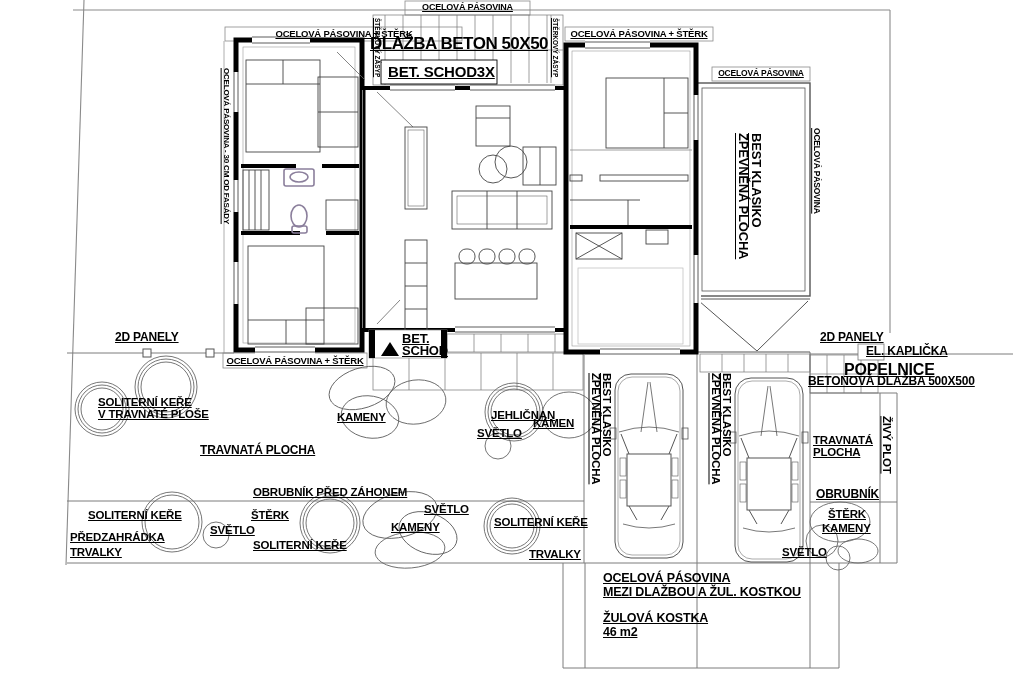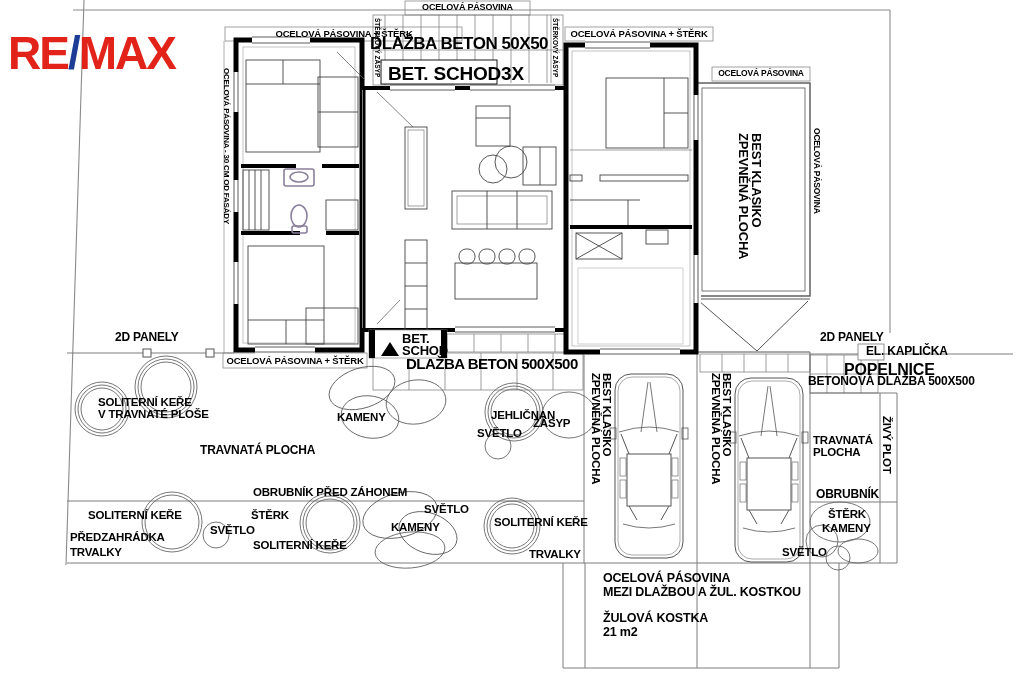--- a/index.html
+++ b/index.html
@@ -1,20 +1,20 @@
 <!DOCTYPE html>
 <html><head>
 <meta charset="utf-8">
 <style>
   html,body{margin:0;padding:0;background:#fff;}
   .stage{position:relative;width:1024px;height:677px;background:#fff;overflow:hidden;
          font-family:"Liberation Sans",sans-serif;}
   .stage svg{position:absolute;left:0;top:0;}
   .lbl{position:absolute;font-weight:bold;color:#000;white-space:nowrap;line-height:1.08;
-       letter-spacing:-0.2px;}
+       letter-spacing:-0.2px;text-decoration:underline;}
   .ctr{text-align:center;}
   .vert{writing-mode:vertical-lr;}
   .vert div{line-height:1.0;}
   .logo{position:absolute;left:8px;top:30px;font-size:46px;font-weight:bold;
         letter-spacing:-2px;line-height:1;}
 </style>
 </head>
 <body>
 
 <div class="stage">
@@ -344,37 +344,36 @@
     <ellipse cx="428" cy="533" rx="30" ry="20" transform="rotate(20 428 533)"></ellipse>
     <ellipse cx="410" cy="550" rx="35" ry="18" transform="rotate(-5 410 550)"></ellipse>
 
     <ellipse cx="840" cy="522" rx="30" ry="20"></ellipse>
     <circle cx="822" cy="541" r="16"></circle>
     <ellipse cx="858" cy="551" rx="20" ry="12"></ellipse>
     <circle cx="838" cy="558" r="12"></circle>
   </g>
 </svg>
 
-  <div class="logo"><span style="color:#E2231A">RE</span><span style="color:#1D3C95">/</span><span style="color:#E2231A">MAX</span></div>
 
   <div class="lbl ctr" style="left:405px;top:3px;width:125px;font-size:9px">OCELOVÁ PÁSOVINA</div>
 
   <div class="lbl ctr" style="left:228px;top:29px;width:232px;font-size:9.5px">OCELOVÁ PÁSOVINA + ŠTĚRK</div>
 
   <div class="lbl ctr" style="left:567px;top:29px;width:144px;font-size:9.5px">OCELOVÁ PÁSOVINA + ŠTĚRK</div>
 
   <div class="lbl ctr" style="left:223px;top:356px;width:144px;font-size:9.5px">OCELOVÁ PÁSOVINA + ŠTĚRK</div>
 
   <div class="lbl vert" style="left:374px;top:18px;font-size:6.5px;letter-spacing:0">ŠTĚRKOVÝ ZÁSYP</div>
 
   <div class="lbl vert" style="left:552px;top:18px;font-size:6.5px;letter-spacing:0">ŠTĚRKOVÝ ZÁSYP</div>
 
   <div class="lbl ctr" style="left:370px;top:35px;width:176px;font-size:17px;letter-spacing:-0.5px">DLAŽBA BETON 50X50</div>
 
-  <div class="lbl" style="left:388px;top:64px;font-size:19px">BET. SCHOD3X</div>
+  <div class="lbl" style="left:388px;top:64px;font-size:15px">BET. SCHOD3X</div>
 
   <div class="lbl vert" style="left:221px;top:68px;font-size:8px">OCELOVÁ PÁSOVINA - 30 CM OD FASÁDY</div>
 
   <div class="lbl ctr" style="left:714px;top:69px;width:94px;font-size:8.5px">OCELOVÁ PÁSOVINA</div>
 
   <div class="lbl vert" style="left:812px;top:128px;font-size:8.5px">OCELOVÁ PÁSOVINA</div>
 
   <div class="lbl vert" style="left:737px;top:133px;font-size:13px">
     <div>ZPEVNĚNÁ PLOCHA</div>
     <div>BEST KLASIKO</div>
@@ -384,21 +383,20 @@
   <div class="lbl" style="left:115px;top:331px;font-size:12px">2D PANELY</div>
 
   <div class="lbl" style="left:820px;top:331px;font-size:12px">2D PANELY</div>
 
   <div class="lbl" style="left:866px;top:345px;font-size:12px">EL. KAPLIČKA</div>
 
   <div class="lbl" style="left:844px;top:361px;font-size:16px">POPELNICE</div>
 
   <div class="lbl" style="left:808px;top:375px;font-size:12px">BETONOVÁ DLAŽBA 500X500</div>
 
-  <div class="lbl" style="left:406px;top:356px;font-size:15px;letter-spacing:-0.5px">DLAŽBA BETON 500X500</div>
 
   <div class="lbl" style="left:402px;top:333px;font-size:13px;line-height:0.95">
     <div>BET.</div>
     <div>SCHOD</div>
   </div>
 
   <div class="lbl vert" style="left:589px;top:373px;font-size:11.5px">
     <div>ZPEVNĚNÁ PLOCHA</div>
     <div>BEST KLASIKO</div>
   </div>
@@ -414,21 +412,21 @@
   </div>
 
   <div class="lbl" style="left:200px;top:444px;font-size:12px">TRAVNATÁ PLOCHA</div>
 
   <div class="lbl" style="left:337px;top:411px;font-size:11.5px">KAMENY</div>
 
   <div class="lbl" style="left:491px;top:409px;font-size:11.5px">JEHLIČNAN</div>
 
   <div class="lbl" style="left:477px;top:427px;font-size:11.5px">SVĚTLO</div>
 
-  <div class="lbl" style="left:533px;top:417px;font-size:11.5px">ZÁSYP</div>
+  <div class="lbl" style="left:533px;top:417px;font-size:11.5px">KÁMEN</div>
 
   <div class="lbl" style="left:253px;top:486px;font-size:11.5px">OBRUBNÍK PŘED ZÁHONEM</div>
 
   <div class="lbl" style="left:88px;top:509px;font-size:11.5px">SOLITERNÍ KEŘE</div>
 
   <div class="lbl" style="left:251px;top:509px;font-size:11.5px">ŠTĚRK</div>
 
   <div class="lbl" style="left:210px;top:524px;font-size:11.5px">SVĚTLO</div>
 
   <div class="lbl" style="left:70px;top:531px;font-size:11.5px">PŘEDZAHRÁDKA</div>
@@ -460,16 +458,16 @@
 
   <div class="lbl" style="left:782px;top:546px;font-size:11.5px">SVĚTLO</div>
 
   <div class="lbl" style="left:603px;top:572px;font-size:12.5px;line-height:1.1">
     <div>OCELOVÁ PÁSOVINA</div>
     <div>MEZI DLAŽBOU A ŽUL. KOSTKOU</div>
   </div>
 
   <div class="lbl" style="left:603px;top:612px;font-size:12.5px;line-height:1.1">
     <div>ŽULOVÁ KOSTKA</div>
-    <div>21 m2</div>
+    <div>46 m2</div>
   </div>
 
 </div>
 
 </body></html>

